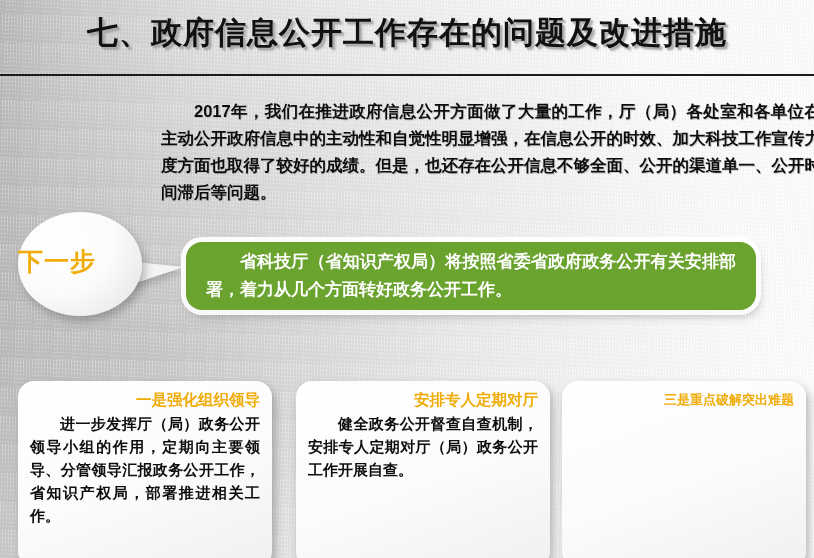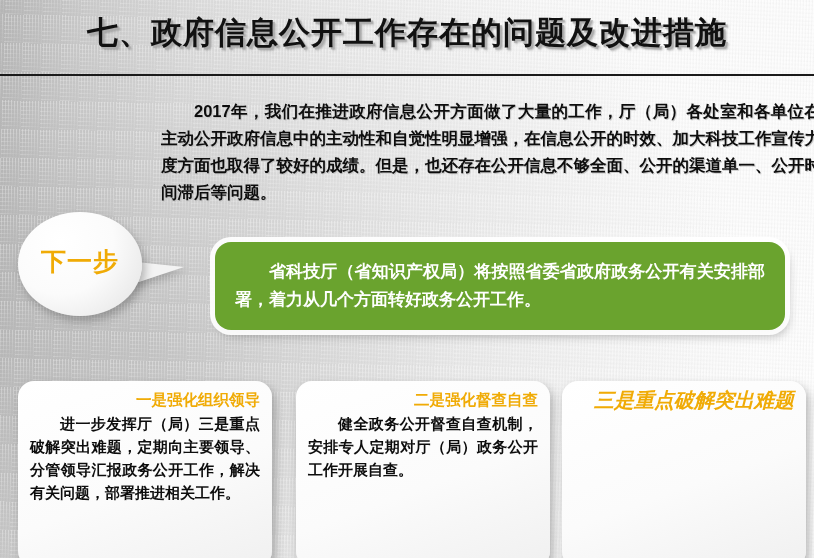--- a/index.html
+++ b/index.html
@@ -88,41 +88,39 @@
     width: 0; height: 0;
     border-top: 7px solid transparent;
     border-bottom: 22px solid transparent;
     border-left: 66px solid #f3f3f3;
     filter: drop-shadow(2px 4px 4px rgba(80,80,80,0.35));
   }
   #bubble-label {
     position: absolute;
     left: 0; top: 33px;
     width: 124px;
-    text-align: center;
     font-size: 25px;
     font-weight: bold;
     color: #f0ab06;
     letter-spacing: 1px;
     z-index: 3;
   }
 
   
   #green-banner {
     position: absolute;
     left: 186px; top: 242px;
     width: 570px;
-    height: 88px;
+    height: 68px;
     background: #6aa32e;
     border-radius: 16px;
     box-shadow: 0 0 0 5px rgba(255,255,255,0.92), 3px 6px 10px rgba(90,90,90,0.40);
     display: flex;
     align-items: center;
     justify-content: center;
-    margin-left: 29px;
   }
   #green-banner-text {
     width: 530px;
     font-size: 17px;
     font-weight: bold;
     line-height: 28px;
     color: #ffffff;
     text-indent: 2em;
     text-align: justify;
   }
@@ -145,21 +143,21 @@
 
   .card-heading {
     text-align: right;
     font-size: 15.5px;
     font-weight: bold;
     color: #f0ab06;
     line-height: 20px;
     margin: 0 0 2px 0;
     white-space: nowrap;
   }
-  #card-3 .card-heading { font-size: 20px; font-style: italic; }
+  #card-3 .card-heading { font-size: 13px; }
   .card-body {
     font-size: 15px;
     font-weight: bold;
     line-height: 23px;
     color: #0d0d0d;
     text-indent: 2em;
     text-align: justify;
   }
 </style>
 </head>
@@ -181,25 +179,25 @@
     <div id="bubble-circle"></div>
     <div id="bubble-label">下一步</div>
   </div>
 
   <div id="green-banner">
     <div id="green-banner-text">省科技厅（省知识产权局）将按照省委省政府政务公开有关安排部署，着力从几个方面转好政务公开工作。</div>
   </div>
 
   <div class="measure-card" id="card-1">
     <div class="card-heading">一是强化组织领导</div>
-    <div class="card-body">进一步发挥厅（局）三是重点破解突出难题，定期向主要领导、分管领导汇报政务公开工作，解决有关问题，部署推进相关工作。</div>
+    <div class="card-body">进一步发挥厅（局）政务公开领导小组的作用，定期向主要领导、分管领导汇报政务公开工作，省知识产权局，部署推进相关工作。</div>
   </div>
 
   <div class="measure-card" id="card-2">
-    <div class="card-heading">二是强化督查自查</div>
+    <div class="card-heading">安排专人定期对厅</div>
     <div class="card-body">健全政务公开督查自查机制，安排专人定期对厅（局）政务公开工作开展自查。</div>
   </div>
 
   <div class="measure-card" id="card-3">
     <div class="card-heading">三是重点破解突出难题</div>
   </div>
 
 </div>
 
 </body></html>

